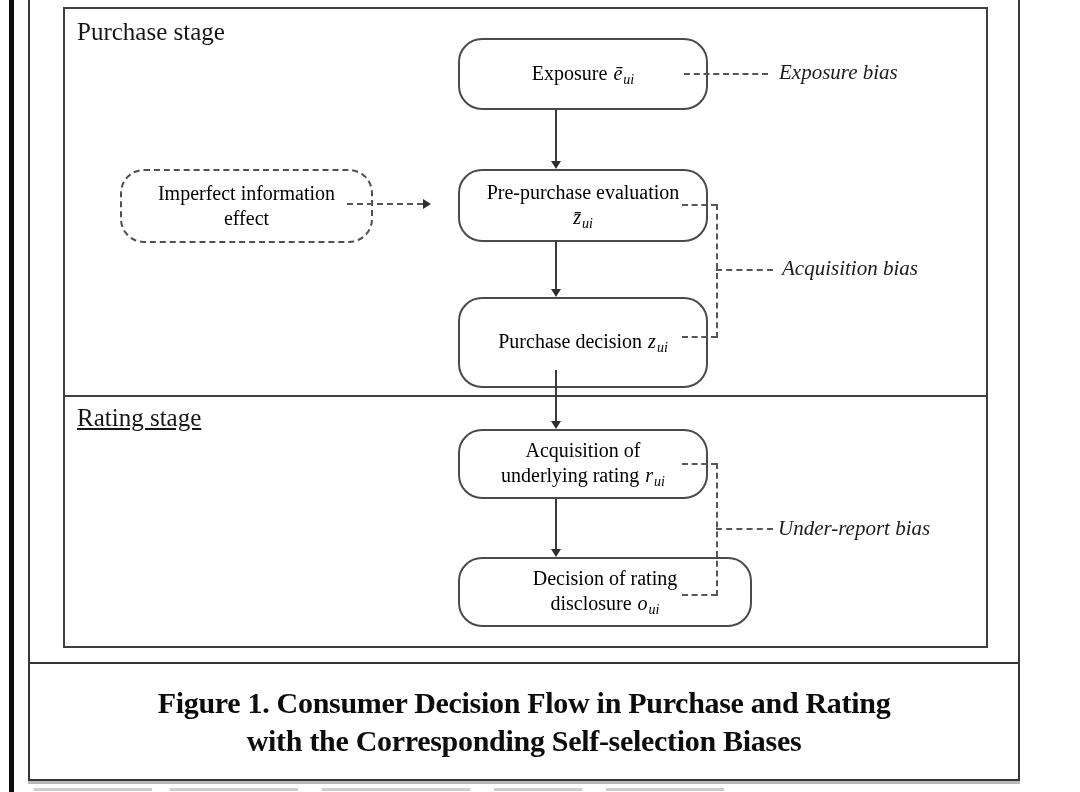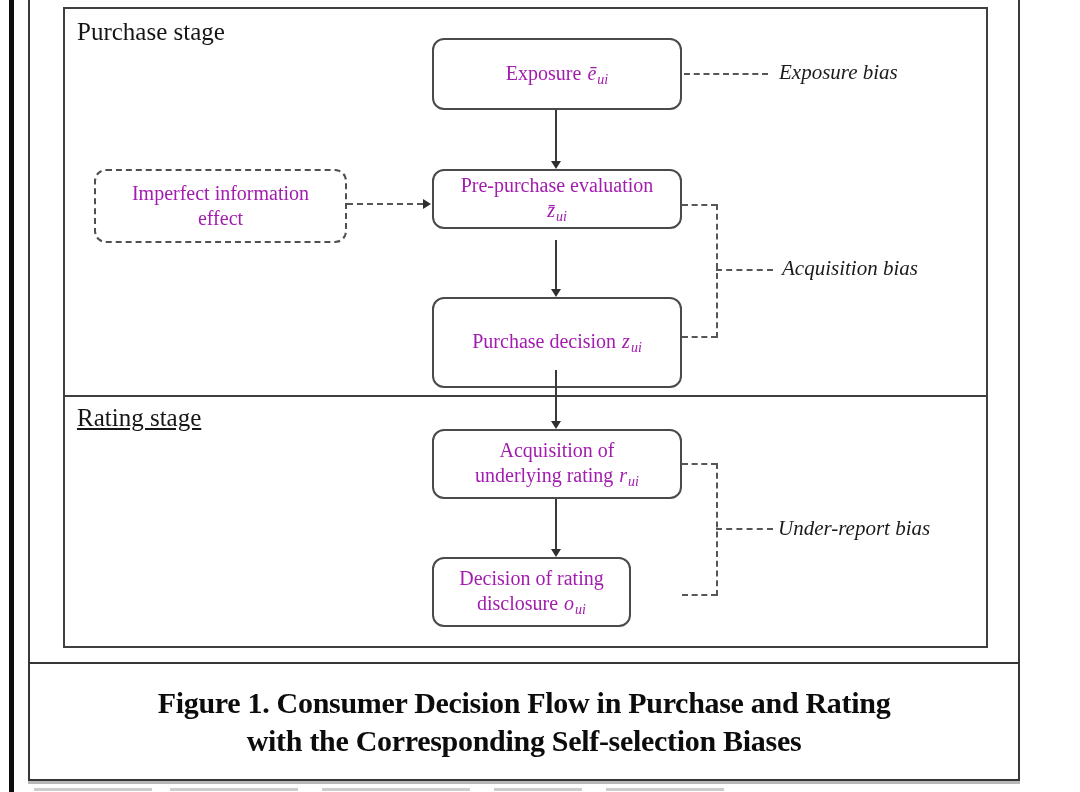--- a/index.html
+++ b/index.html
@@ -14,23 +14,23 @@
                 box-shadow:0 3px 0 rgba(125,125,125,.55);
                 display:flex;flex-direction:column;align-items:center;justify-content:center;}
   .diagram-box{position:absolute;left:63px;top:7px;width:925px;height:641px;
                border:2px solid #3f3f3f;box-sizing:border-box;background:#ffffff;}
   .stage-divider{position:absolute;left:63px;top:395px;width:925px;height:2px;background:#3f3f3f;}
   
   .stage-label{position:absolute;font-size:25px;line-height:25px;color:#161616;}
   .bias-label{position:absolute;font-style:italic;font-size:21px;line-height:25px;color:#1b1b1b;white-space:nowrap;}
   
   .node{position:absolute;box-sizing:border-box;background:#ffffff;
-        border:2px solid #4a4a4a;border-radius:12px;
+        border:2px solid #4a4a4a;border-radius:24px;
         display:flex;flex-direction:column;align-items:center;justify-content:center;
-        font-size:20px;line-height:25px;text-align:center;color:#a21caf;}
+        font-size:20px;line-height:25px;text-align:center;color:#000000;margin-left:26px;}
   .node.dashed{border-style:dashed;border-color:#4f4f4f;}
   .sym{font-style:italic;margin-left:6px;}
   .sym2{font-style:italic;}
   .subscr{font-style:italic;font-size:14px;position:relative;top:4px;margin-left:1px;}
   .nline{white-space:nowrap;}
   
   .vline{position:absolute;width:2px;background:#3a3a3a;}
   .arrow-down{position:absolute;width:0;height:0;
               border-left:5px solid transparent;border-right:5px solid transparent;
               border-top:8px solid #2f2f2f;}
@@ -64,41 +64,41 @@
     <div class="nline">
       <span>Exposure</span><span class="sym">ē</span><span class="subscr">ui</span>
     </div>
   </div>
 
   <div class="node dashed" style="left:94px;top:169px;width:253px;height:74px;">
     <div class="nline">Imperfect information</div>
     <div class="nline">effect</div>
   </div>
 
-  <div class="node" style="left:432px;top:169px;width:250px;height:60px;">
+  <div class="node" style="left:432px;top:169px;width:250px;height:73px;">
     <div class="nline">Pre-purchase evaluation</div>
     <div class="nline">
       <span class="sym2">z̄</span><span class="subscr">ui</span>
     </div>
   </div>
 
   <div class="node" style="left:432px;top:297px;width:250px;height:91px;">
     <div class="nline">
       <span>Purchase decision</span><span class="sym">z</span><span class="subscr">ui</span>
     </div>
   </div>
 
   <div class="node" style="left:432px;top:429px;width:250px;height:70px;">
     <div class="nline">Acquisition of</div>
     <div class="nline">
       <span>underlying rating</span><span class="sym">r</span><span class="subscr">ui</span>
     </div>
   </div>
 
-  <div class="node" style="left:432px;top:557px;width:199px;height:70px;">
+  <div class="node" style="left:432px;top:557px;width:294px;height:70px;">
     <div class="nline">Decision of rating</div>
     <div class="nline">
       <span>disclosure</span><span class="sym">o</span><span class="subscr">ui</span>
     </div>
   </div>
 
   <div class="vline" style="left:555px;top:110px;height:51px;"></div>
   <div class="arrow-down" style="left:551px;top:161px;"></div>
 
   <div class="vline" style="left:555px;top:240px;height:49px;"></div>

